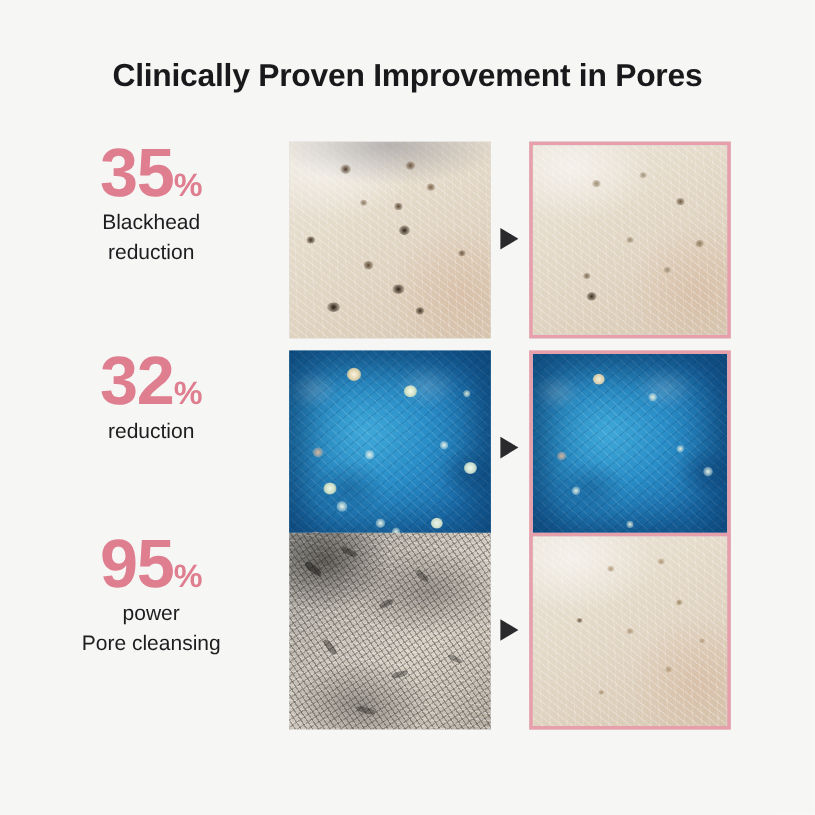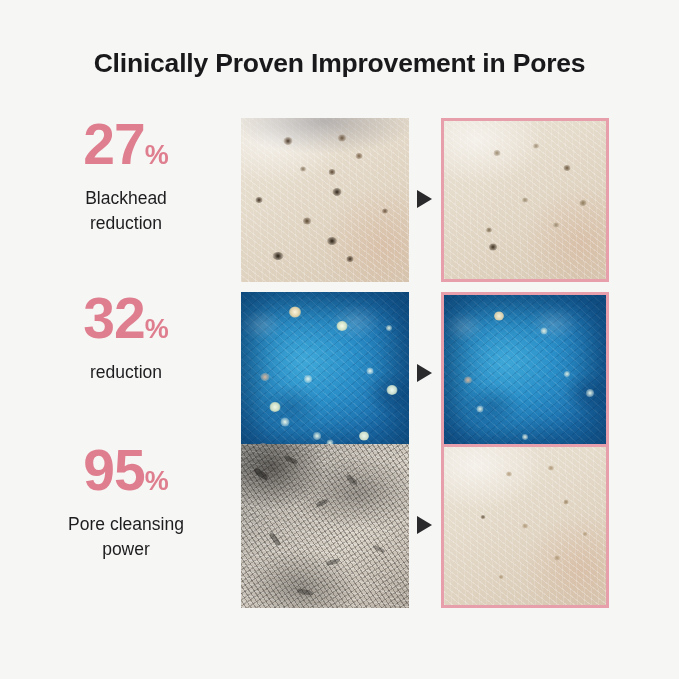--- a/index.html
+++ b/index.html
@@ -60,21 +60,21 @@
     line-height: 1;
     letter-spacing: -1px;
     white-space: nowrap;
   }
   .stat-pct {
     font-size: 27px;
     font-weight: bold;
     letter-spacing: 0;
   }
   .stat-label {
-    margin-top: 13px;
+    margin-top: 0;
     font-size: 17.5px;
     color: #1d1d1f;
     line-height: 1.42;
     text-align: center;
   }
 
   
   .panel {
     position: absolute;
     width: 168px;
@@ -172,21 +172,21 @@
 <body>
 
 <div class="infographic">
 
   <div class="title">Clinically Proven Improvement in Pores</div>
 
   <div class="row row-1">
 
     <div class="stat">
       <div class="stat-number">
-        <span>27</span><span class="stat-pct">%</span>
+        <span>35</span><span class="stat-pct">%</span>
       </div>
       <div class="stat-label">
         <div>Blackhead</div>
         <div>reduction</div>
       </div>
     </div>
 
     <div class="panel panel-before">
       <div class="tex skin-base"></div>
       <div class="tex skin-weave"></div>
@@ -275,22 +275,22 @@
     </div>
   </div>
 
   <div class="row row-3">
 
     <div class="stat">
       <div class="stat-number">
         <span>95</span><span class="stat-pct">%</span>
       </div>
       <div class="stat-label">
+        <div>power</div>
         <div>Pore cleansing</div>
-        <div>power</div>
       </div>
     </div>
 
     <div class="panel panel-before">
       <div class="tex rough-base"></div>
       <div class="tex rough-spk"></div>
       <div class="tex rough-dark"></div>
       <div class="spots">
         <i class="spot" style="left:12%;top:18%;width:16px;height:6px;background:rgba(30,28,25,0.55);border-radius:40%;transform:translate(-50%,-50%) rotate(38deg)"></i>
         <i class="spot" style="left:30%;top:10%;width:14px;height:5px;background:rgba(30,28,25,0.45);border-radius:40%;transform:translate(-50%,-50%) rotate(30deg)"></i>

